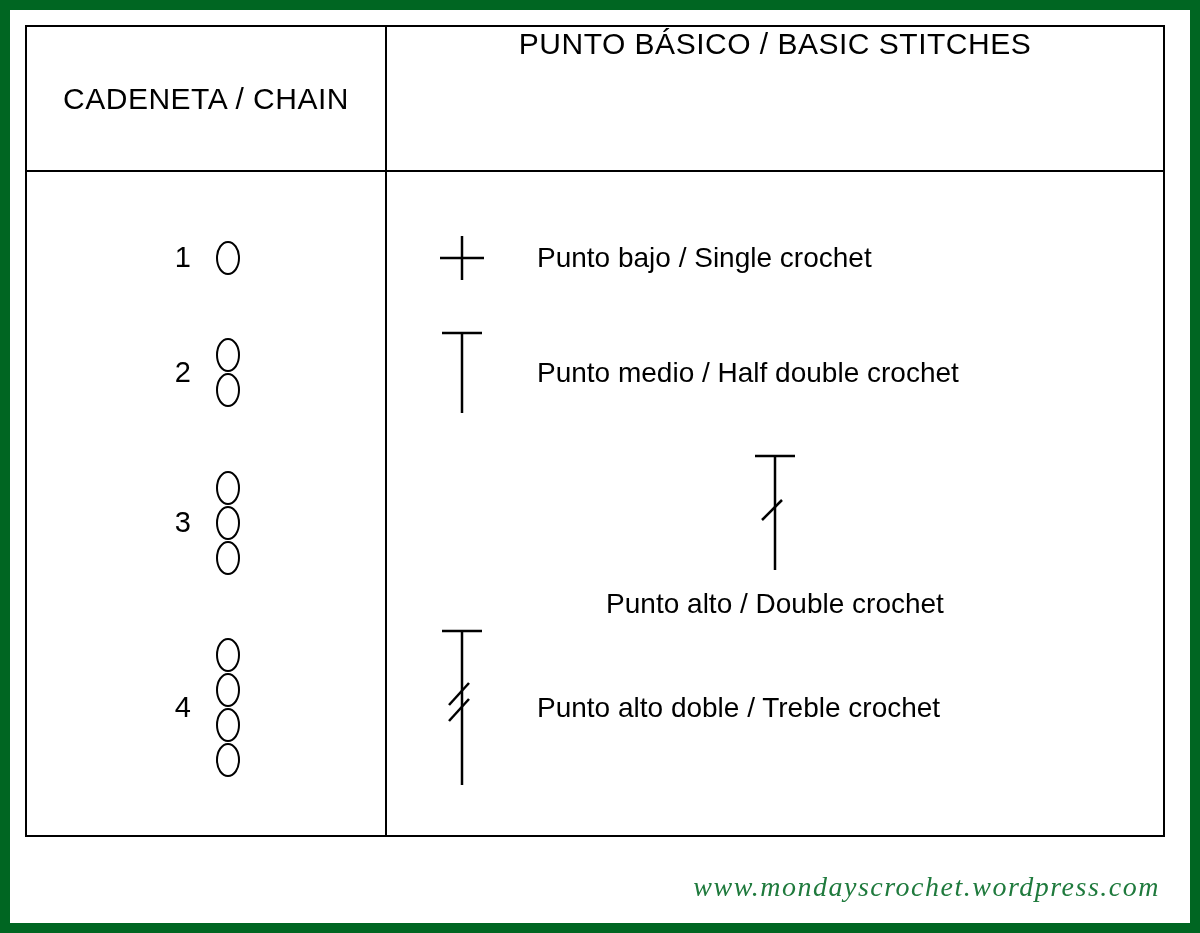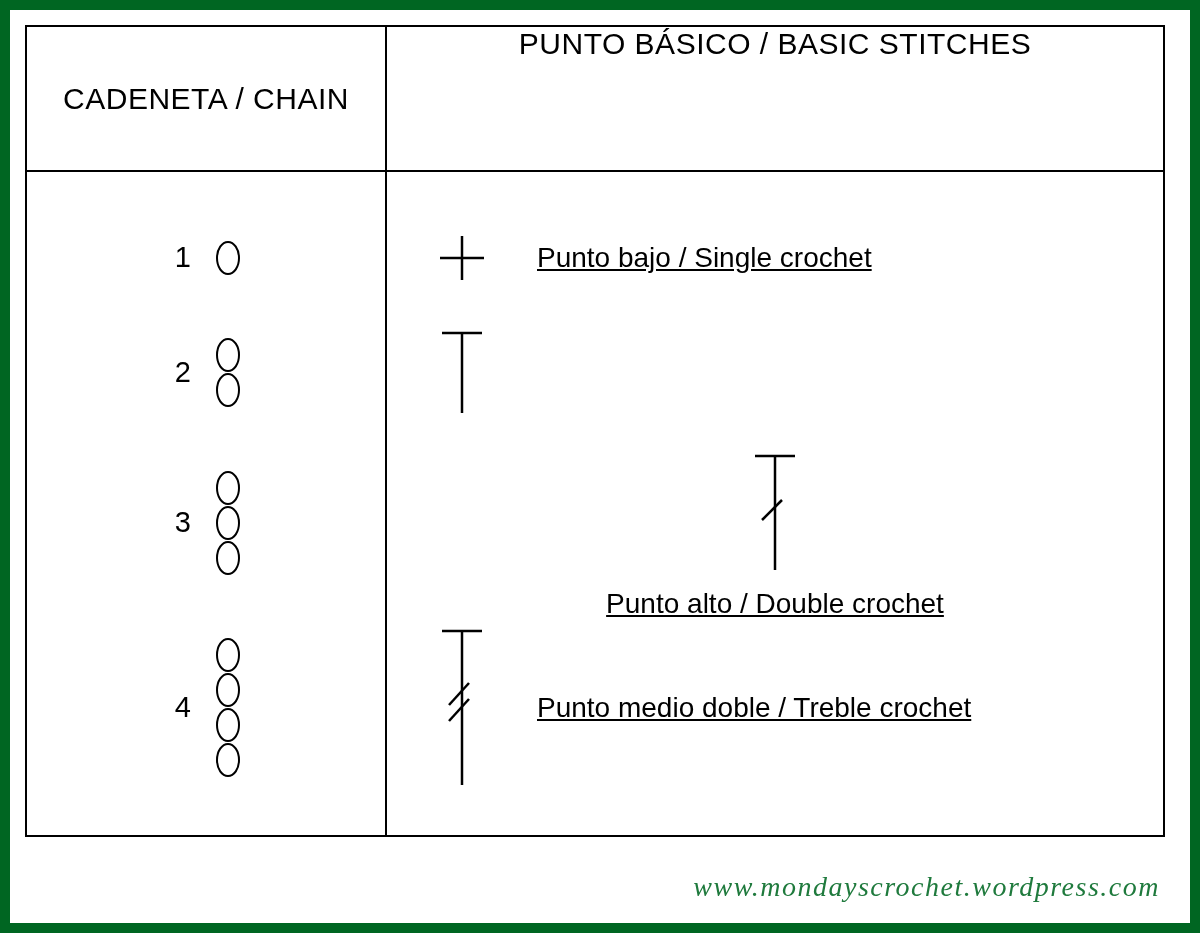--- a/index.html
+++ b/index.html
@@ -94,21 +94,20 @@
     width: 42px;
   }
   .stitch-list {
     width: 100%;
     height: 100%;
     display: flex;
     flex-direction: column;
     justify-content: center;
     padding-top: 8px;
     box-sizing: border-box;
-    text-decoration: underline;
   }
   .stitch-entry {
     display: flex;
     align-items: center;
   }
   .stitch-symbol {
     width: 150px;
     flex: 0 0 150px;
     display: flex;
     align-items: center;
@@ -222,20 +221,21 @@
             <div class="stitch-label">Punto bajo / Single crochet</div>
           </div>
 
           <div class="stitch-entry" style="height:130px;">
             <div class="stitch-symbol">
               <svg width="60" height="100" viewBox="0 0 60 100">
                 <line x1="30" y1="10" x2="30" y2="90" stroke="#000" stroke-width="2.5"></line>
                 <line x1="10" y1="10" x2="50" y2="10" stroke="#000" stroke-width="2.5"></line>
               </svg>
             </div>
+            <div class="stitch-label">Punto medio / Half double crochet</div>
           </div>
 
           <div class="stitch-entry" style="height:170px;flex-direction:column;">
             <div class="stitch-symbol">
               <svg width="60" height="130" viewBox="0 0 60 130">
                 <line x1="30" y1="8" x2="30" y2="122" stroke="#000" stroke-width="2.5"></line>
                 <line x1="10" y1="8" x2="50" y2="8" stroke="#000" stroke-width="2.5"></line>
                 <line x1="17" y1="72" x2="37" y2="52" stroke="#000" stroke-width="2.5"></line>
               </svg>
             </div>
@@ -244,21 +244,21 @@
 
           <div class="stitch-entry" style="height:200px;">
             <div class="stitch-symbol">
               <svg width="60" height="170" viewBox="0 0 60 170">
                 <line x1="30" y1="8" x2="30" y2="162" stroke="#000" stroke-width="2.5"></line>
                 <line x1="10" y1="8" x2="50" y2="8" stroke="#000" stroke-width="2.5"></line>
                 <line x1="17" y1="82" x2="37" y2="60" stroke="#000" stroke-width="2.5"></line>
                 <line x1="17" y1="98" x2="37" y2="76" stroke="#000" stroke-width="2.5"></line>
               </svg>
             </div>
-            <div class="stitch-label">Punto medio doble / Treble crochet</div>
+            <div class="stitch-label">Punto alto doble / Treble crochet</div>
           </div>
 
         </div>
       </div>
 
     </div>
   </div>
 
   <div class="watermark">www.mondayscrochet.wordpress.com</div>
 

